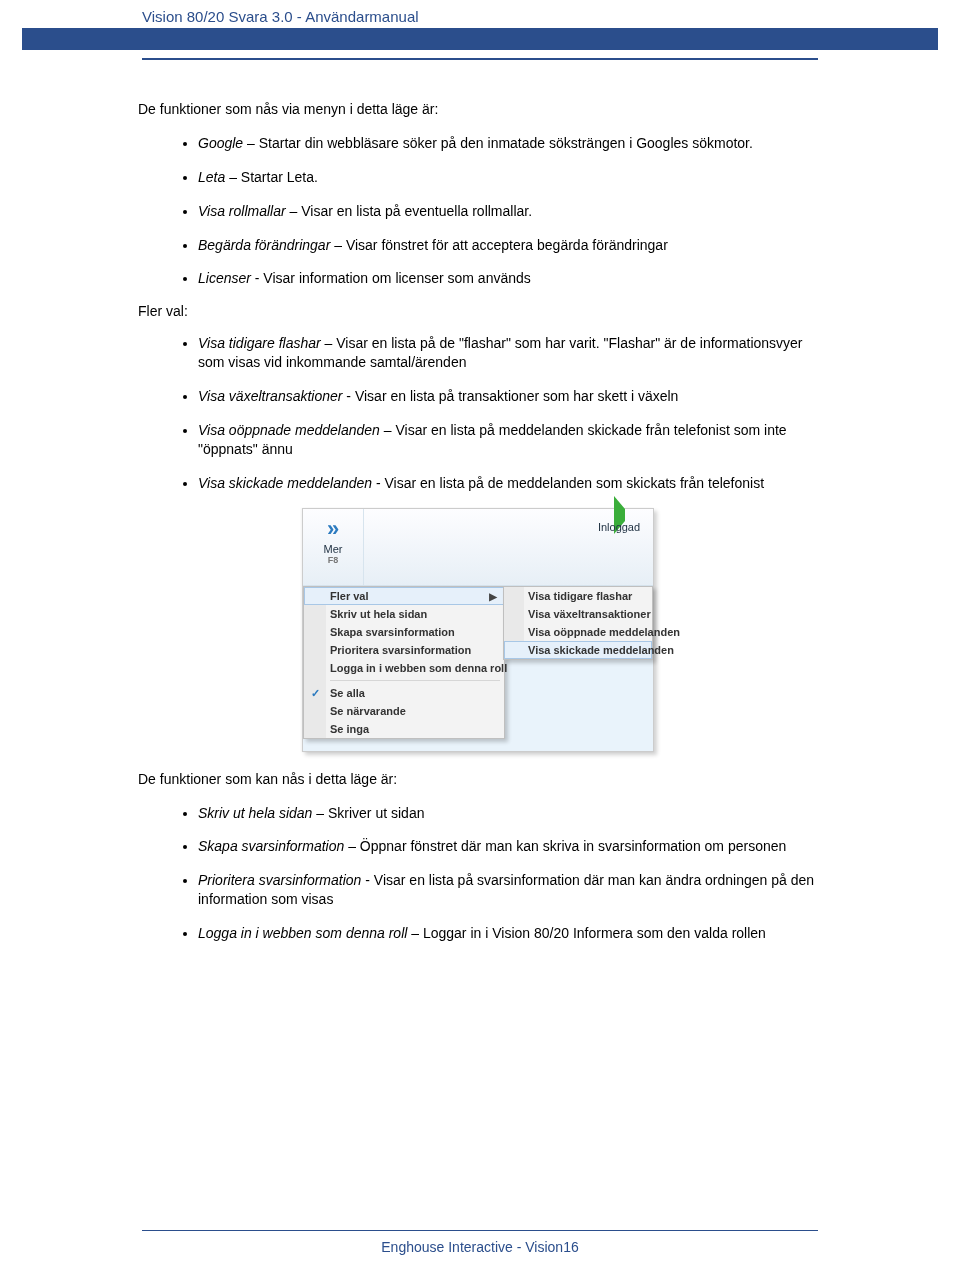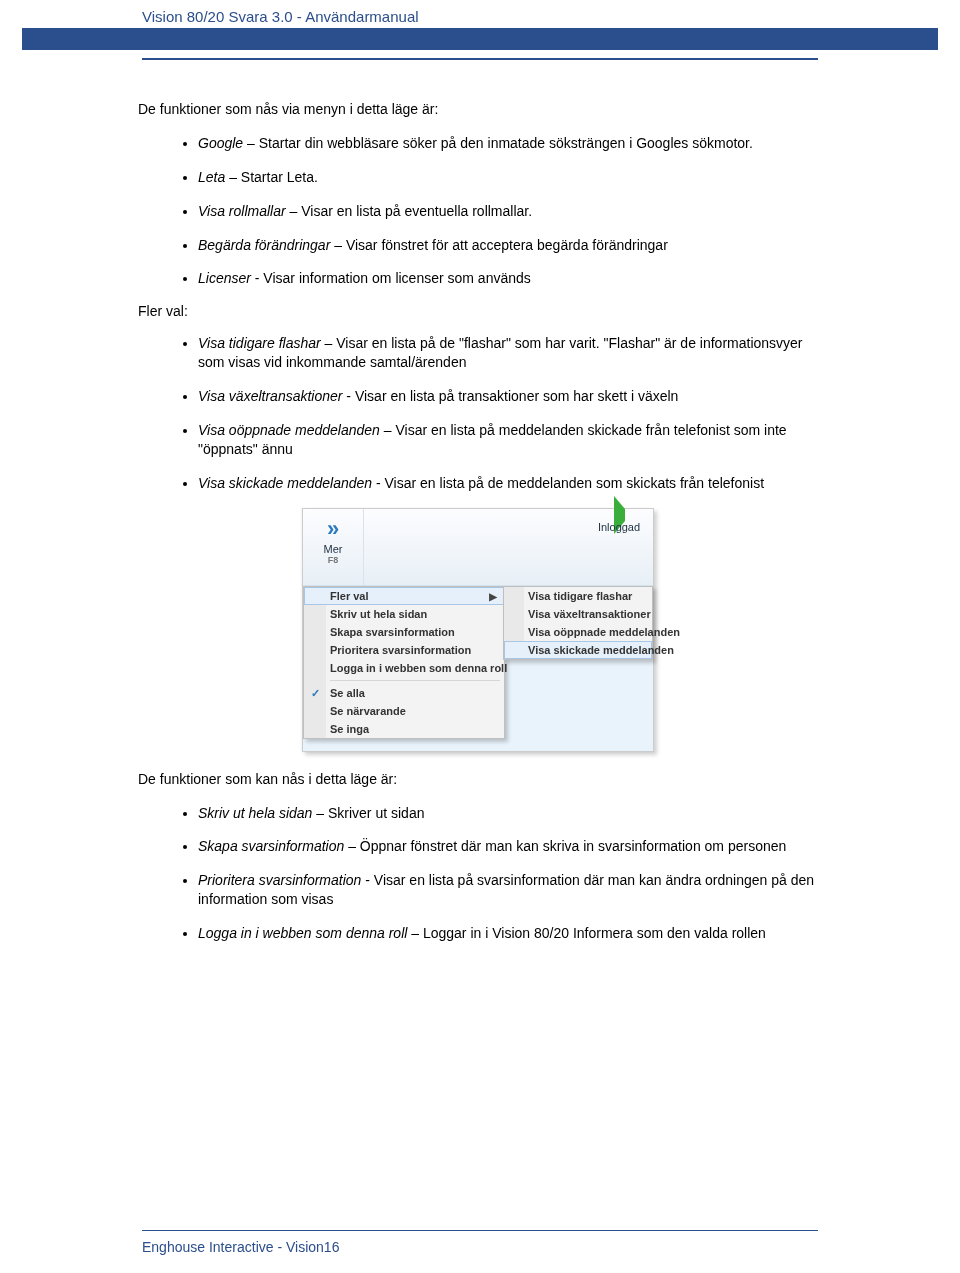--- a/index.html
+++ b/index.html
@@ -137,21 +137,21 @@
   .submenu .mi { padding-left: 24px; }
   .submenu .mi.sel { padding-left: 23px; }
 
   
   .footer {
     position: absolute;
     left: 120px; right: 120px;
     bottom: 22px;
   }
   .footer-rule { height: 1px; background: #2b4e8c; margin-bottom: 8px; }
-  .footer-row { display: flex; justify-content: flex-start; color: #2b4e8c; font-size: 14px; }
+  .footer-row { display: flex; justify-content: center; color: #2b4e8c; font-size: 14px; }
 </style>
 </head>
 <body>
 
 <div class="page">
   <div class="header">Vision 80/20 Svara 3.0 - Användarmanual</div>
   <div class="topbar"></div>
   <div class="rule-wrap">
       <div class="rule"></div>
     </div>

